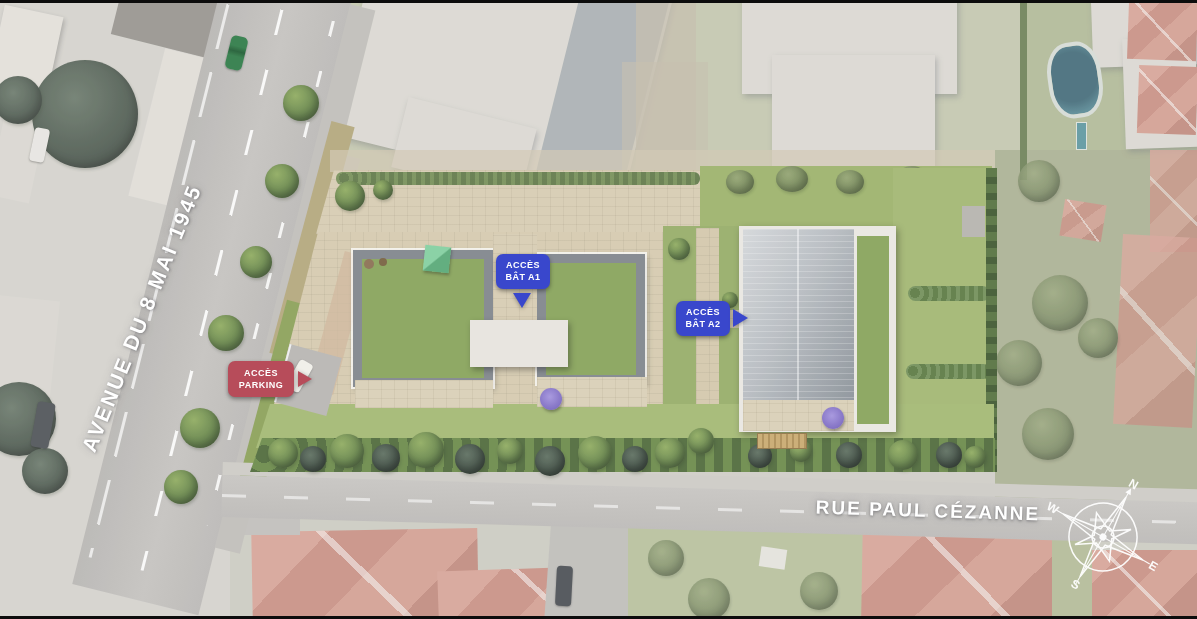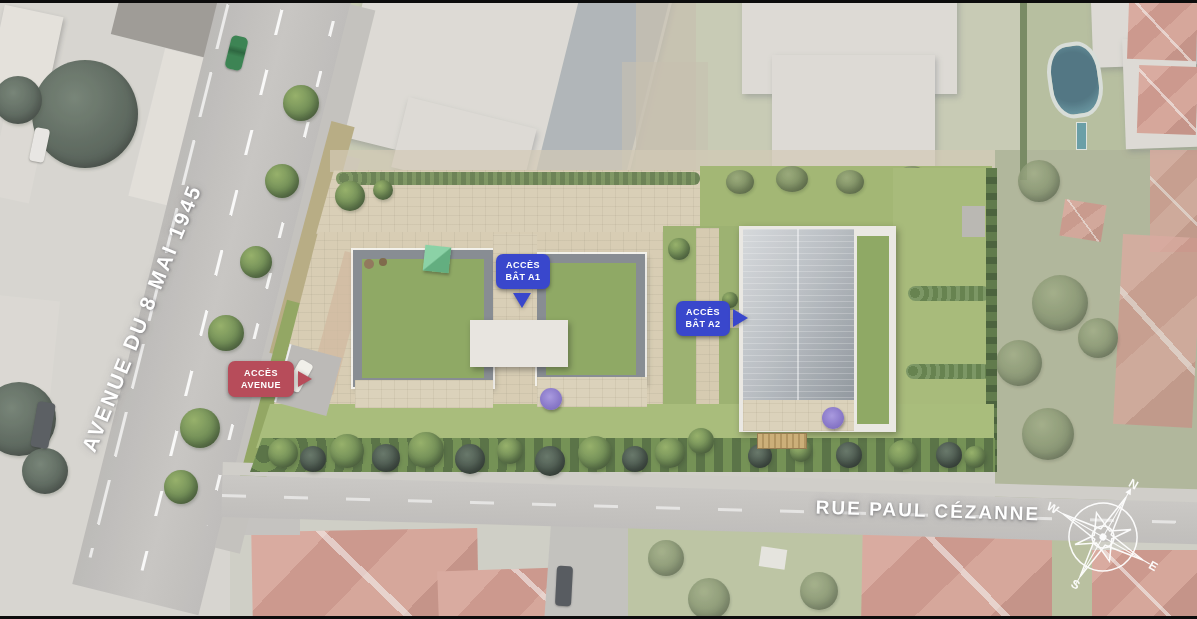--- a/index.html
+++ b/index.html
@@ -213,21 +213,21 @@
   <div class="abs paver" style="left:743px;top:400px;width:111px;height:31px;background-color:#d9cfb6;"></div>
   <div class="abs" style="left:822px;top:407px;width:22px;height:22px;border-radius:50%;z-index:6;
        background:radial-gradient(circle at 45% 40%, #a393dd, #7a68c0 70%, #5e4da5);box-shadow:1px 2px 3px rgba(0,0,0,.35);"></div>
   <div class="abs" style="left:757px;top:433px;width:48px;height:14px;background:repeating-linear-gradient(90deg,#c9a96f 0 4px,#ad8d55 4px 6px);border:1px solid #8d7344;z-index:6;"></div>
 
   <div class="abs" style="left:281px;top:350px;width:52px;height:60px;background:#b7b5b2;transform:rotate(15deg);border-left:2px solid #eee;"></div>
   <div class="abs car" style="left:292px;top:360px;width:15px;height:32px;background:#f0efe9;transform:rotate(30deg);"></div>
 
   <div class="badge" style="left:228px;top:361px;width:66px;height:36px;background:#b23f4e;">
     <span>ACCÈS</span>
-    <span>AVENUE</span>
+    <span>PARKING</span>
   </div>
   <div class="tri" style="left:298px;top:371px;border-top:8px solid transparent;border-bottom:8px solid transparent;border-left:14px solid #b23f4e;"></div>
 
   <div class="badge" style="left:496px;top:254px;width:54px;height:35px;background:#2b3ac9;">
     <span>ACCÈS</span>
     <span>BÂT A1</span>
   </div>
   <div class="tri" style="left:513px;top:293px;border-left:9px solid transparent;border-right:9px solid transparent;border-top:15px solid #2b3ac9;"></div>
 
   <div class="badge" style="left:676px;top:301px;width:54px;height:35px;background:#2b3ac9;">

